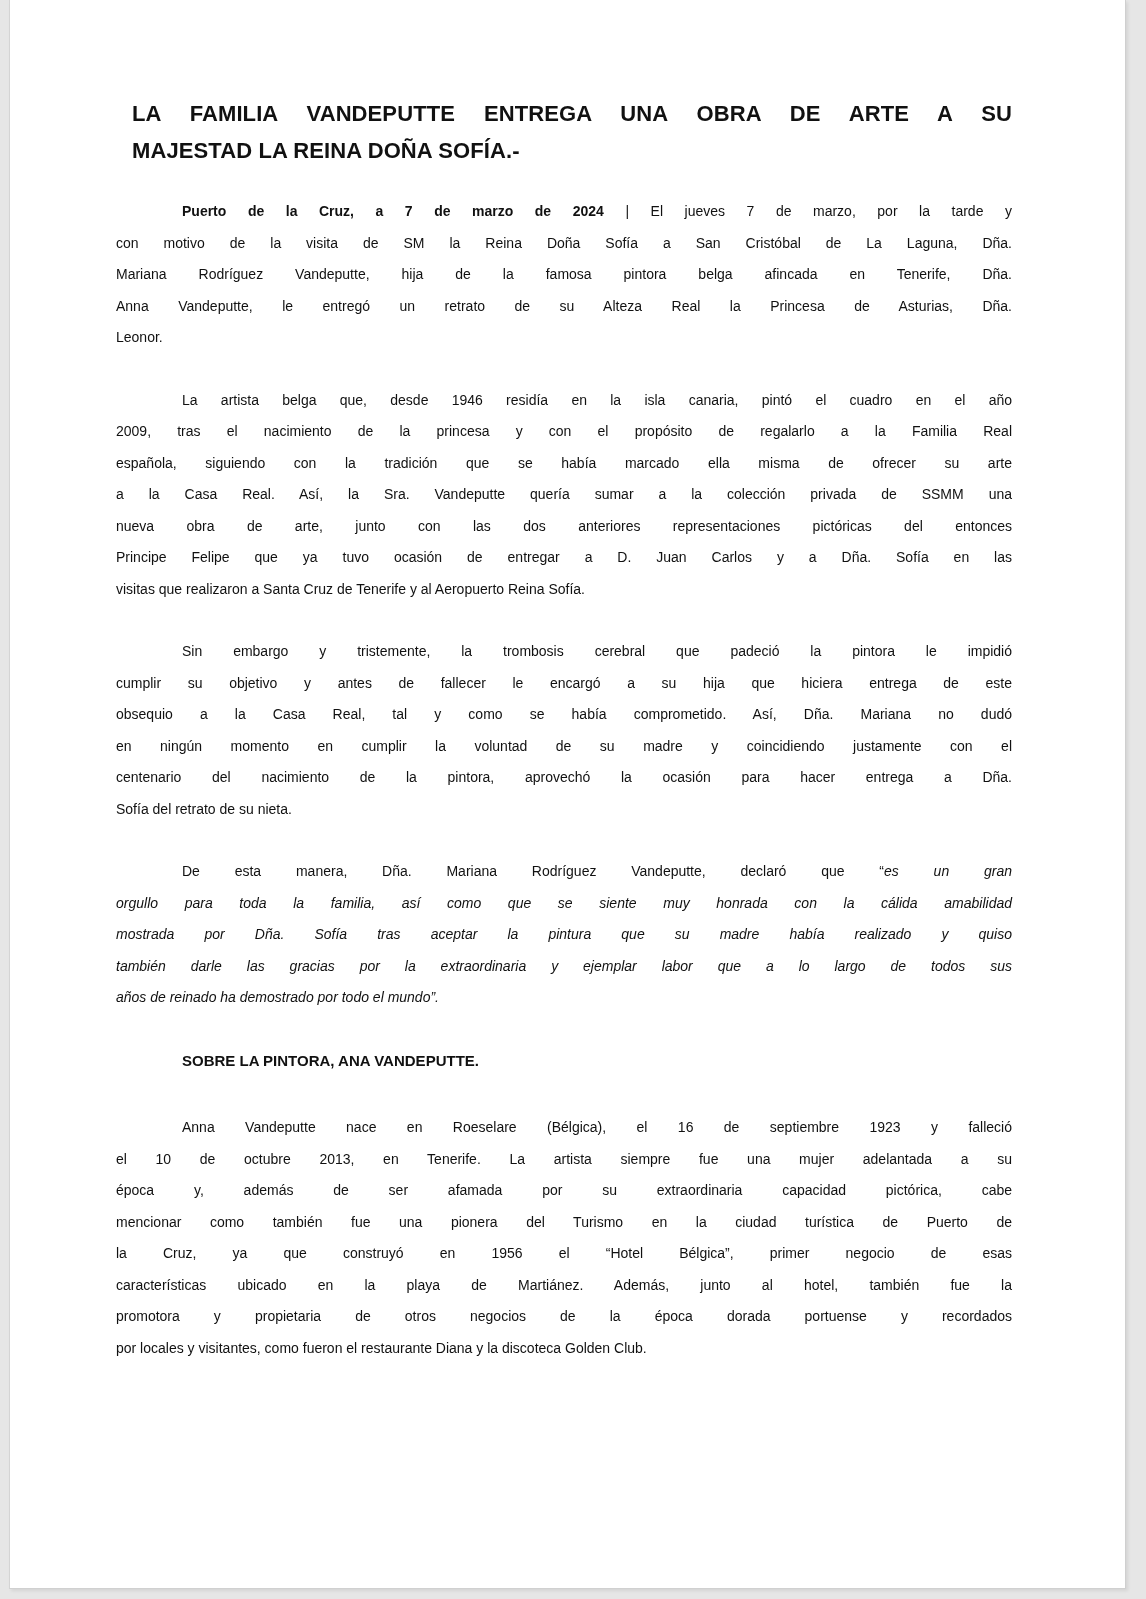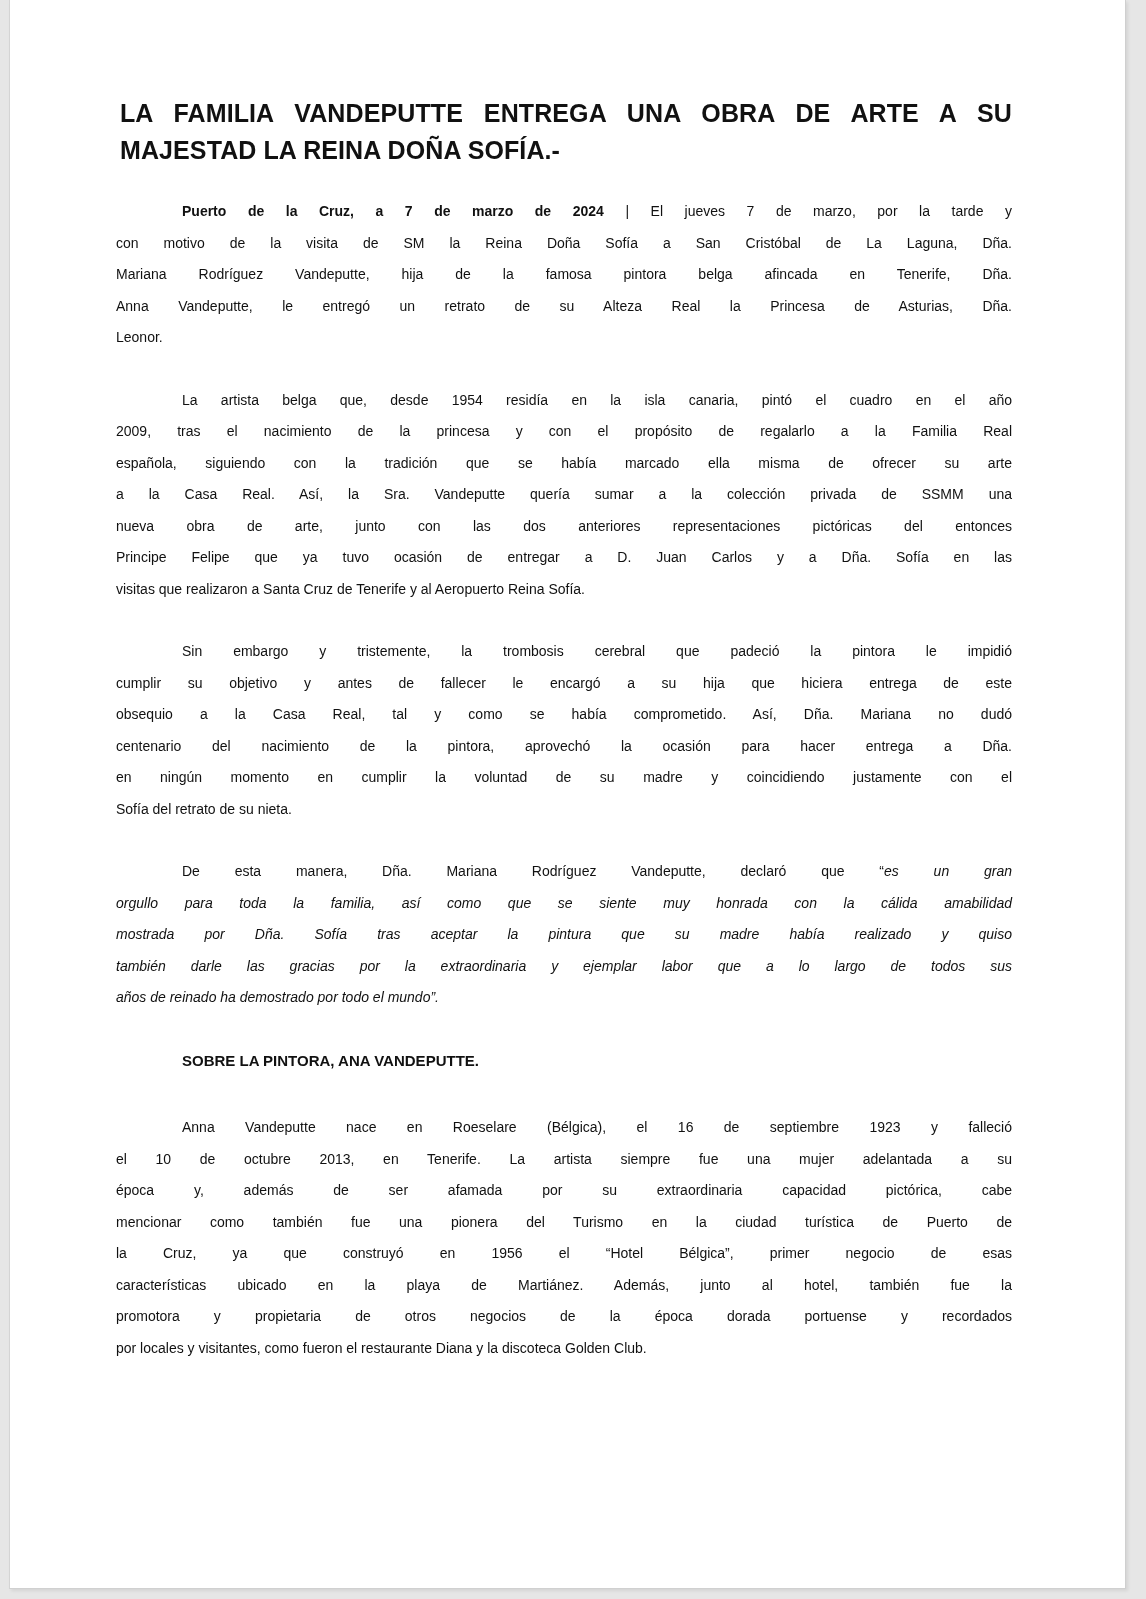--- a/index.html
+++ b/index.html
@@ -28,23 +28,23 @@
       box-shadow: 2px 2px 3px rgba(0,0,0,0.08);
     }
     .content {
       position: absolute;
       left: 106px;
       top: 95px;
       width: 896px;
     }
     .title {
       font-weight: bold;
-      font-size: 25px;
+      font-size: 22px;
       line-height: 37px;
-      margin: 0 0 27px 4px;
+      margin: 0 0 27px 16px;
       text-align: justify;
       letter-spacing: 0.1px;
     }
     .title .ln { display: block; }
     .title .ln.just {
       text-align: justify;
       text-align-last: justify;
     }
     .para {
       font-size: 14px;
@@ -86,35 +86,35 @@
 
     <div class="para">
       <span class="ln indent" style="white-space: normal;"><span class="bold">Puerto de la Cruz, a 7 de marzo de 2024</span><span> | </span><span>El jueves 7 de marzo, por la tarde y</span></span>
       <span class="ln" style="white-space: normal;">con motivo de la visita de SM la Reina Doña Sofía a San Cristóbal de La Laguna, Dña.</span>
       <span class="ln" style="white-space: normal;">Mariana Rodríguez Vandeputte, hija de la famosa pintora belga afincada en Tenerife, Dña.</span>
       <span class="ln" style="white-space: normal;">Anna Vandeputte, le entregó un retrato de su Alteza Real la Princesa de Asturias, Dña.</span>
       <span class="ln last">Leonor.</span>
     </div>
 
     <div class="para">
-      <span class="ln indent" style="white-space: normal;">La artista belga que, desde 1954 residía en la isla canaria, pintó el cuadro en el año</span>
+      <span class="ln indent" style="white-space: normal;">La artista belga que, desde 1946 residía en la isla canaria, pintó el cuadro en el año</span>
       <span class="ln" style="white-space: normal;">2009, tras el nacimiento de la princesa y con el propósito de regalarlo a la Familia Real</span>
       <span class="ln" style="white-space: normal;">española, siguiendo con la tradición que se había marcado ella misma de ofrecer su arte</span>
       <span class="ln" style="white-space: normal;">a la Casa Real. Así, la Sra. Vandeputte quería sumar a la colección privada de SSMM una</span>
       <span class="ln" style="white-space: normal;">nueva obra de arte, junto con las dos anteriores representaciones pictóricas del entonces</span>
       <span class="ln" style="white-space: normal;">Principe Felipe que ya tuvo ocasión de entregar a D. Juan Carlos y a Dña. Sofía en las</span>
       <span class="ln last">visitas que realizaron a Santa Cruz de Tenerife y al Aeropuerto Reina Sofía.</span>
     </div>
 
     <div class="para">
       <span class="ln indent" style="white-space: normal;">Sin embargo y tristemente, la trombosis cerebral que padeció la pintora le impidió</span>
       <span class="ln" style="white-space: normal;">cumplir su objetivo y antes de fallecer le encargó a su hija que hiciera entrega de este</span>
       <span class="ln" style="white-space: normal;">obsequio a la Casa Real, tal y como se había comprometido. Así, Dña. Mariana no dudó</span>
+      <span class="ln" style="white-space: normal;">en ningún momento en cumplir la voluntad de su madre y coincidiendo justamente con el</span>
       <span class="ln" style="white-space: normal;">centenario del nacimiento de la pintora, aprovechó la ocasión para hacer entrega a Dña.</span>
-      <span class="ln" style="white-space: normal;">en ningún momento en cumplir la voluntad de su madre y coincidiendo justamente con el</span>
       <span class="ln last">Sofía del retrato de su nieta.</span>
     </div>
 
     <div class="para">
       <span class="ln indent" style="white-space: normal;"><span>De esta manera, Dña. Mariana Rodríguez Vandeputte, declaró que “</span><span class="italic">es un gran</span></span>
       <span class="ln italic" style="white-space: normal;">orgullo para toda la familia, así como que se siente muy honrada con la cálida amabilidad</span>
       <span class="ln italic" style="white-space: normal; font-style: italic;">mostrada por Dña. Sofía tras aceptar la pintura que su madre había realizado y quiso</span>
       <span class="ln italic" style="white-space: normal;">también darle las gracias por la extraordinaria y ejemplar labor que a lo largo de todos sus</span>
       <span class="ln italic last">años de reinado ha demostrado por todo el mundo”.</span>
     </div>

